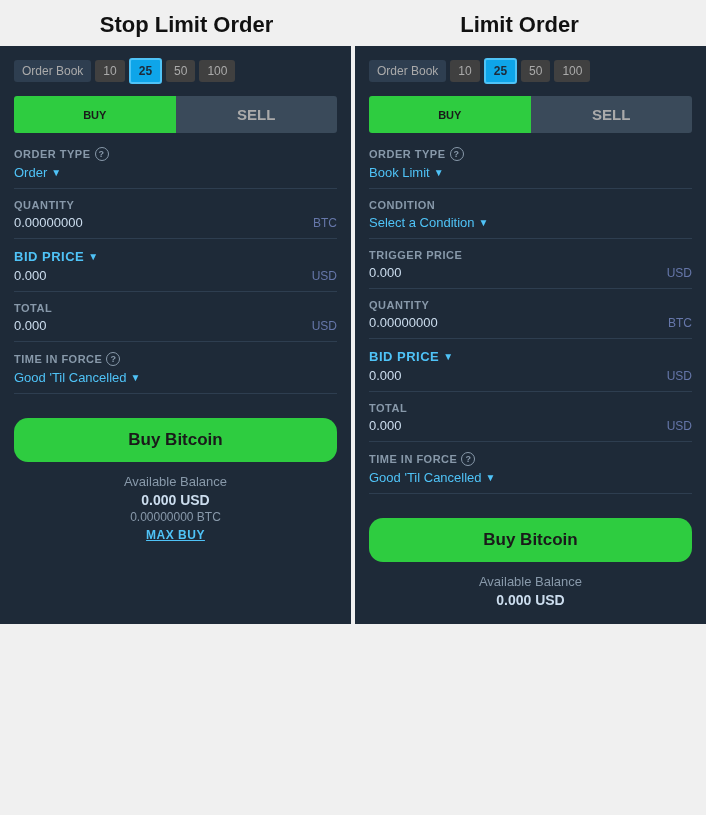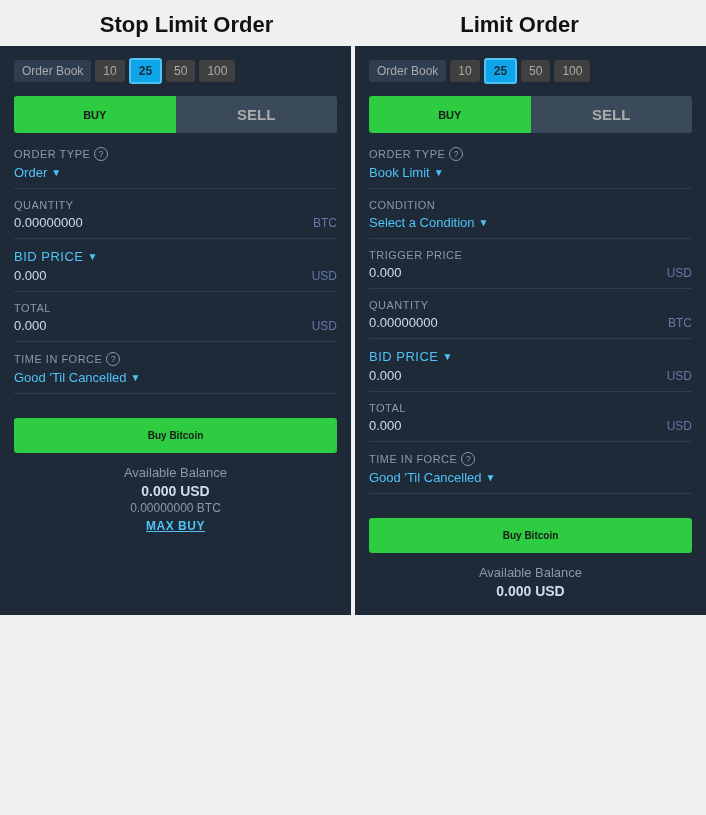--- a/index.html
+++ b/index.html
@@ -115,21 +115,21 @@
       border-bottom: 1px solid #2e3e50;
       padding-bottom: 8px;
     }
 
     .field-section:last-of-type {
       border-bottom: none;
     }
 
     .field-label {
       font-size: 11px;
-      font-weight: normal;
+      font-weight: bold;
       color: #8899aa;
       letter-spacing: 0.5px;
       margin-bottom: 4px;
       display: flex;
       align-items: center;
       gap: 4px;
     }
 
     .help-icon {
       display: inline-flex;
@@ -171,26 +171,26 @@
     .dropdown-arrow {
       color: #4fc3f7;
       font-size: 10px;
     }
 
     
     .action-btn {
       width: 100%;
       background: #2ecc40;
       color: #1a1a1a;
-      font-size: 10px;
+      font-size: 17px;
       font-weight: bold;
       padding: 12px 0;
       border: none;
       cursor: pointer;
-      border-radius: 3px;
+      border-radius: 14px;
       margin-top: 14px;
       margin-bottom: 12px;
     }
 
     
     .balance-section {
       text-align: center;
     }
 
     .balance-title {

